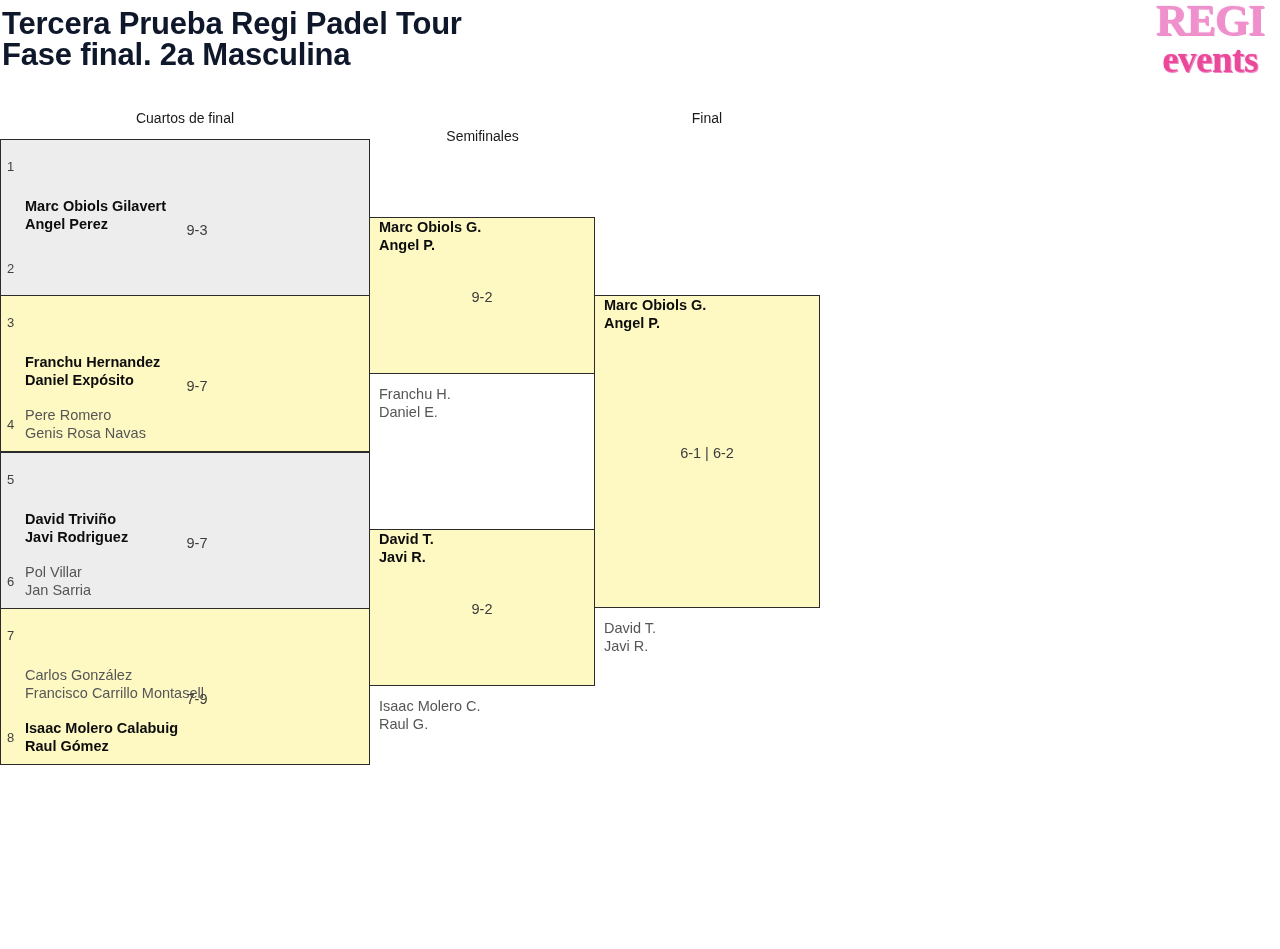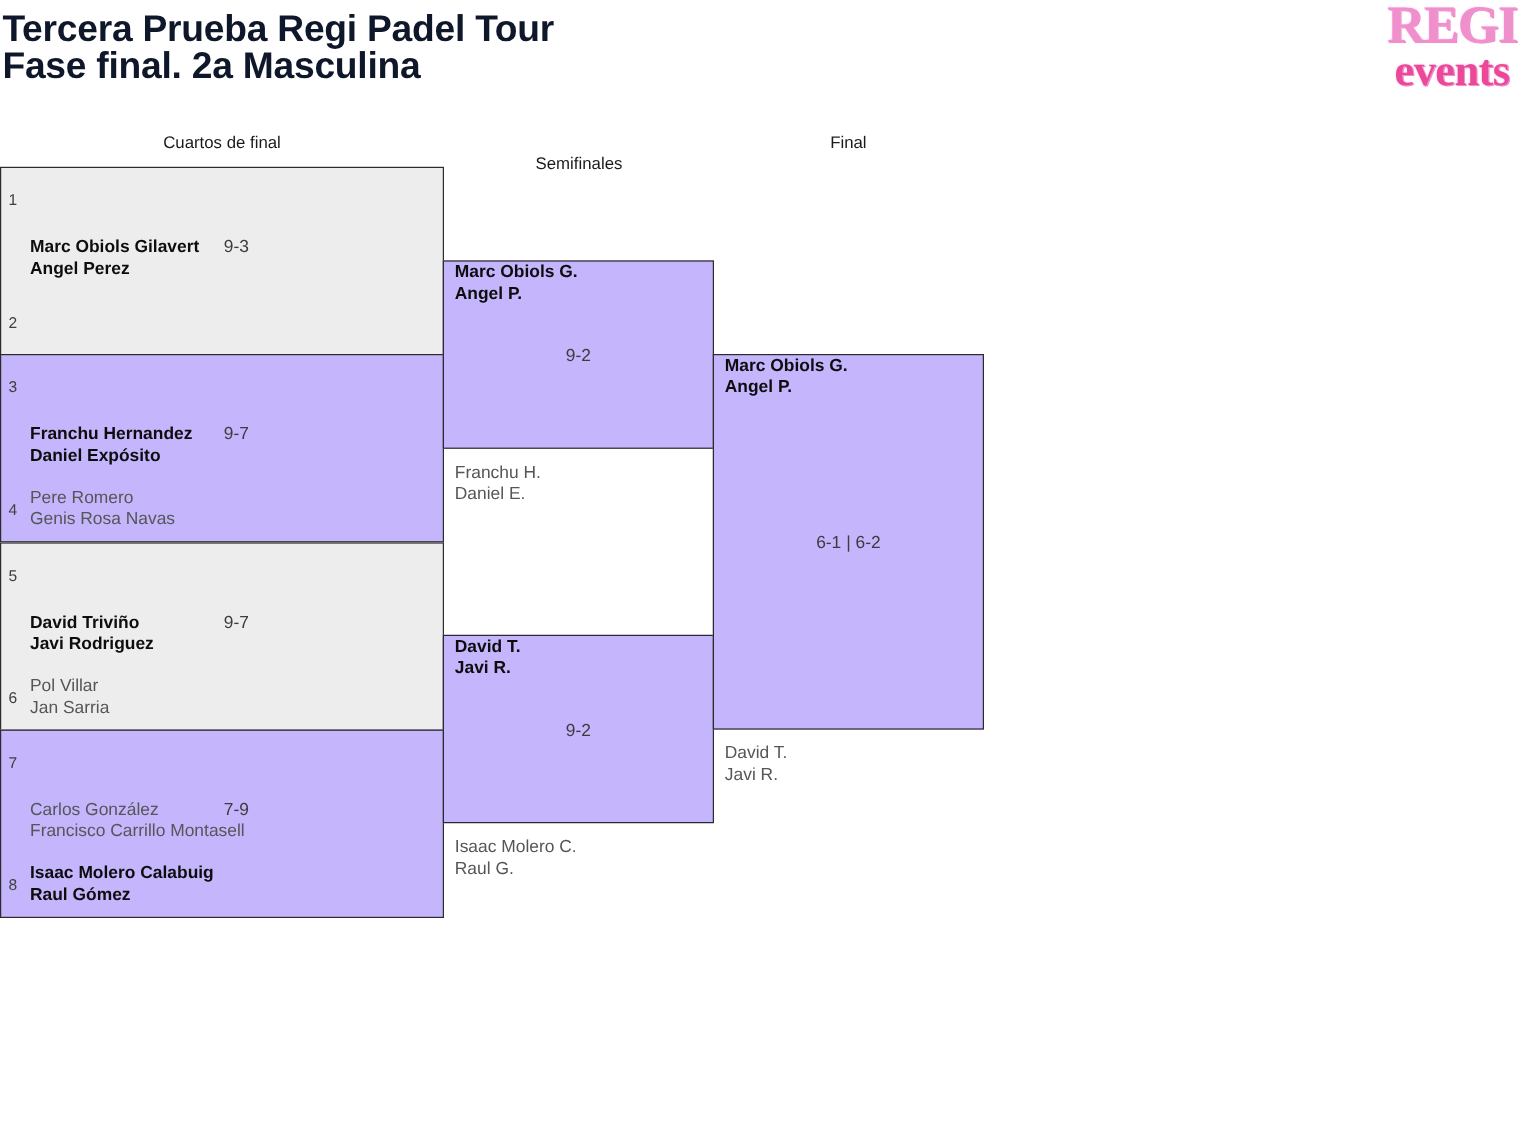--- a/index.html
+++ b/index.html
@@ -83,21 +83,21 @@
     top: 0;
     width: 1280px;
     height: 949px;
   }
 
   
   .match {
     position: absolute;
     box-sizing: border-box;
     border: 1px solid #2b2b2b;
-    background: #c4b5fd;
+    background: #fef9c3;
   }
   .match.shaded { background: #ededed; }
 
   .team {
     position: absolute;
     left: 24px;
     font-size: 14.5px;
     line-height: 18px;
     white-space: pre-line;
     margin-top: 48px;
@@ -127,21 +127,21 @@
     color: #3c3c3c;
     font-weight: 400;
   }
 
   
   .qf { left: 0px; width: 370px; height: 157px; }
   #qf-1 { top: 139px; }
   #qf-2 { top: 295px; }
   #qf-3 { top: 452px; }
   #qf-4 { top: 608px; }
-  .qf .score { top: 58px; margin-left: 24px; }
+  .qf .score { top: 82px; margin-left: 24px; }
 
   
   .sf { left: 369px; width: 226px; height: 157px; }
   #sf-1 { top: 217px; }
   #sf-2 { top: 529px; }
   .sf .score { top: 71px; }
   .sf .team.top    { top: -48px; }
   .sf .team.bottom { bottom: -48px; }
   .sf .team { left: 9px; }
 

